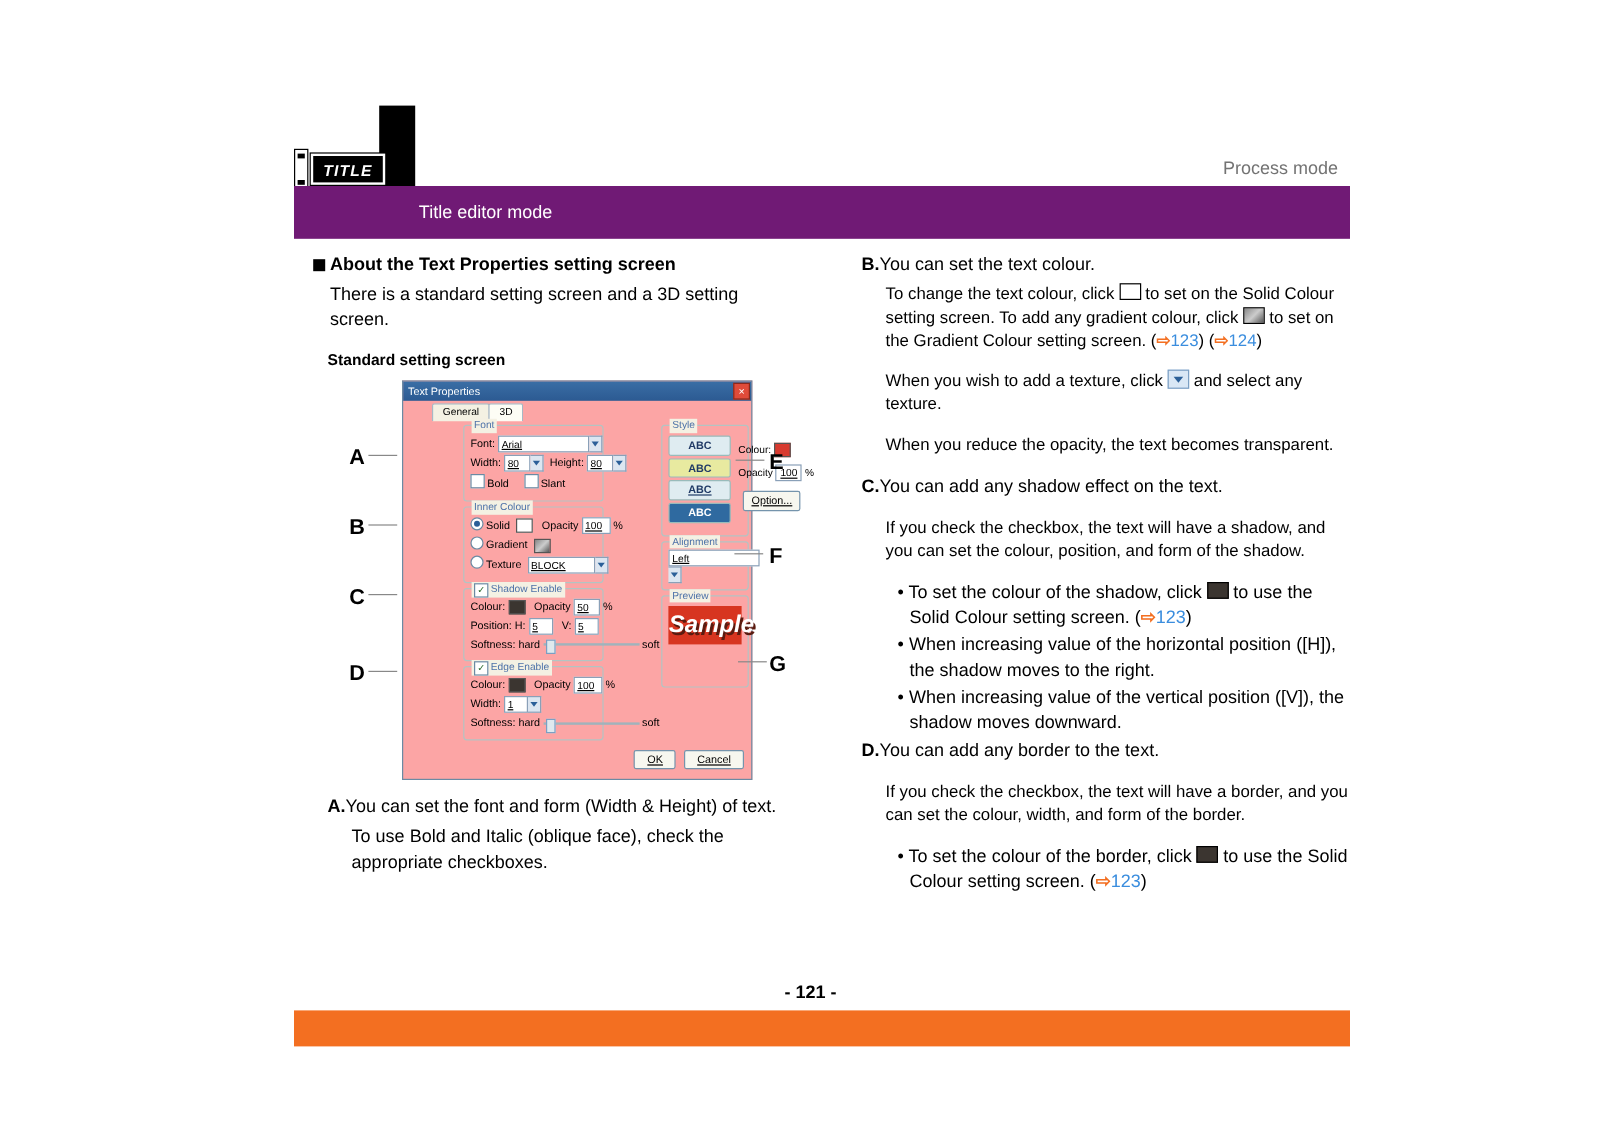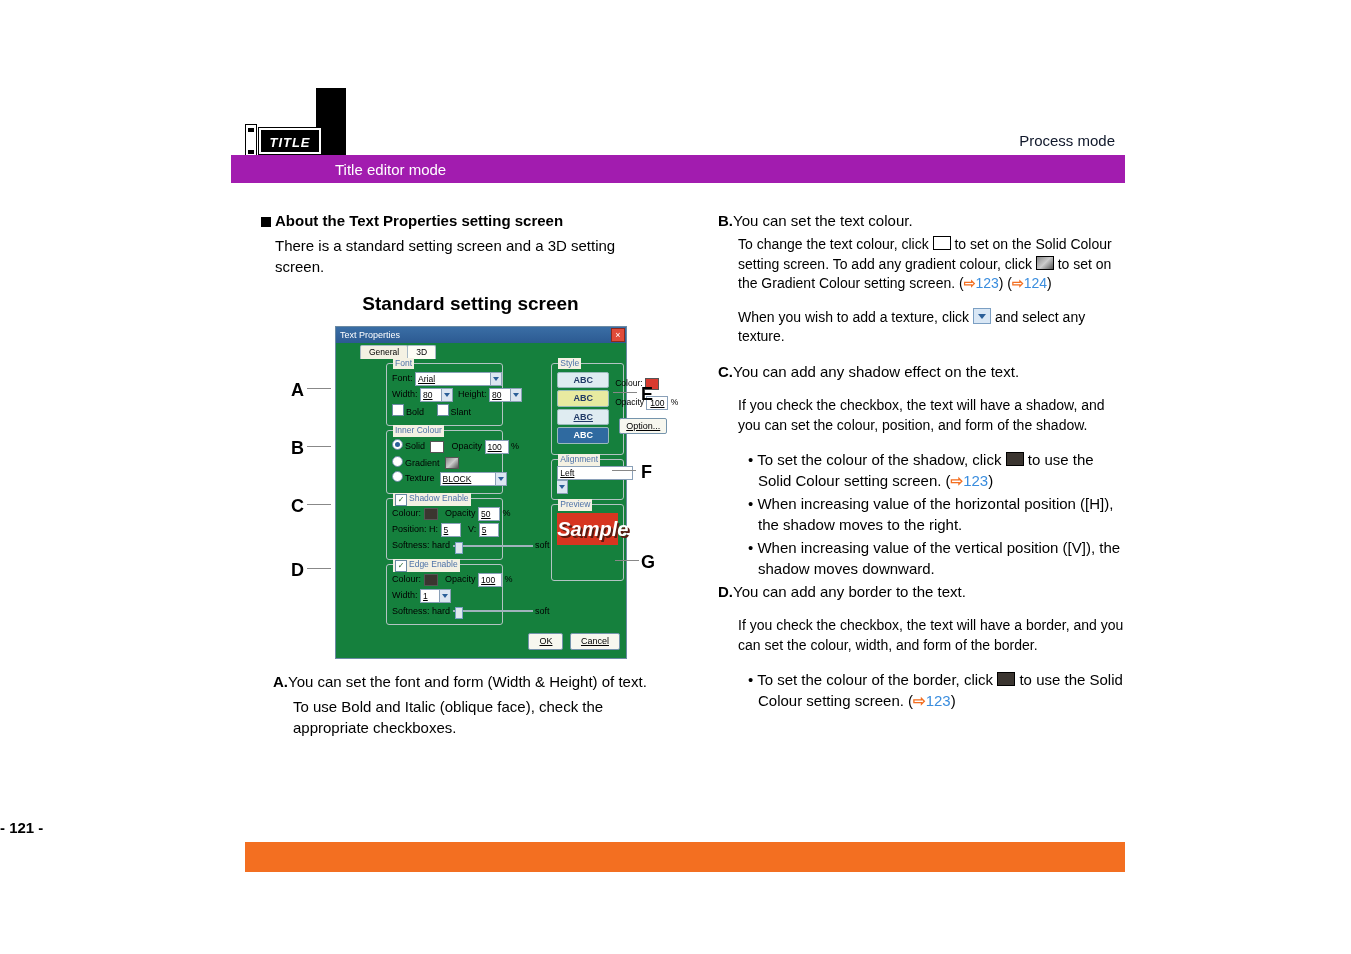--- a/index.html
+++ b/index.html
@@ -10,39 +10,39 @@
   }
   .page {
     width: 1351px;
     height: 954px;
     position: relative;
     box-sizing: border-box;
   }
   .header {
     position: absolute;
     top: 155px;
-    left: 231px;
+    left: 245px;
     right: 226px;
-    height: 28px;
-    background: #a21caf;
+    height: 44px;
+    background: #701a75;
   }
   .header-title {
     position: absolute;
     left: 104px;
     top: 50%;
     transform: translateY(-50%);
     color: #fff;
     font-size: 15px;
   }
   .header-right {
     position: absolute;
     right: 0;
     bottom: 100%;
     font-size: 15px;
-    color: #0f172a;
+    color: #737373;
     padding-bottom: 8px;
   }
   .black-bar {
     position: absolute;
     top: 88px;
     left: 316px;
     width: 30px;
     height: 67px;
     background: #000;
   }
@@ -94,21 +94,21 @@
     display:flex;
     gap: 50px;
   }
   .col {
     flex:1;
     line-height: 1.4;
   }
   .col-left { padding-left: 16px; }
   .section-heading { font-size:15px; font-weight:bold; margin:0; padding-left:0; }
   .para { font-size:15px; margin: 4px 0 14px 14px; }
-  .subhead { font-size:19px; font-weight:bold; margin: 6px 0 8px 12px; text-align: center; }
+  .subhead { font-size:13px; font-weight:bold; margin: 6px 0 8px 12px; }
   .list-item { font-size:15px; margin: 0 0 4px 0; text-indent:-20px; padding-left:20px;}
   .list-item .pre { font-weight:bold; }
   .sub-bullet { font-size:15px; margin:2px 0 2px 30px; text-indent:-10px; padding-left:10px;}
   .indent { margin-left: 20px; }
   .link-arrow { color:#f36f21; font-weight:bold; }
   .link-num { color:#3a8dde; }
   .inline-box {
     display:inline-block;
     width:16px; height:12px;
     border:1px solid #000;
@@ -158,21 +158,21 @@
   .callout-letter .line {
     position:absolute;
     background:#888;
     height:1px;
   }
   .dialog {
     position:relative;
     left: 30px;
     width: 290px;
     border:1px solid #6b8aa3;
-    background: #15803d;
+    background: #fca5a5;
     font-size:9px;
     font-family: Tahoma, sans-serif;
   }
   .dlg-titlebar {
     height:16px;
     background: linear-gradient(#3a6ea5,#2c5a92);
     color:#fff;
     font-size:9px;
     padding: 0 4px;
     line-height:16px;
@@ -314,21 +314,21 @@
     text-shadow: 2px 2px 0 #5a1b10;
   }
   .preview-area {
     height: 64px;
   }
 
   .page-num {
     position:absolute;
     left:0; right:0;
     bottom: 118px;
-    text-align:left;
+    text-align:center;
     font-weight:bold;
     font-size:15px;
   }
   .bottom-orange {
     position:absolute;
     left:245px; right:226px;
     bottom: 82px;
     height: 30px;
     background:#f36f21;
   }
@@ -504,20 +504,21 @@
     <div class="col">
       <p class="list-item">
         <span class="pre">B.</span><span>You can set the text colour.</span>
       </p>
       <p class="indent" style="margin-top:4px;">
         <span>To change the text colour, click </span><span class="inline-box"></span><span> to set on the Solid Colour setting screen. To add any gradient colour, click </span><span class="inline-box grad"></span><span> to set on the Gradient Colour setting screen. (</span><span class="link-arrow">⇨</span><span class="link-num">123</span><span>) (</span><span class="link-arrow">⇨</span><span class="link-num">124</span><span>)</span>
       </p>
       <p class="indent">
         <span>When you wish to add a texture, click </span><span class="drop-btn"></span><span> and select any texture.</span>
       </p>
+      <p class="indent">When you reduce the opacity, the text becomes transparent.</p>
 
       <p class="list-item">
         <span class="pre">C.</span><span>You can add any shadow effect on the text.</span>
       </p>
       <p class="indent">If you check the checkbox, the text will have a shadow, and you can set the colour, position, and form of the shadow.</p>
       <p class="sub-bullet">• <span>To set the colour of the shadow, click </span><span class="inline-box black"></span><span> to use the Solid Colour setting screen. (</span><span class="link-arrow">⇨</span><span class="link-num">123</span><span>)</span></p>
       <p class="sub-bullet">• <span>When increasing value of the horizontal position ([H]), the shadow moves to the right.</span></p>
       <p class="sub-bullet">• <span>When increasing value of the vertical position ([V]), the shadow moves downward.</span></p>
 
       <p class="list-item">

